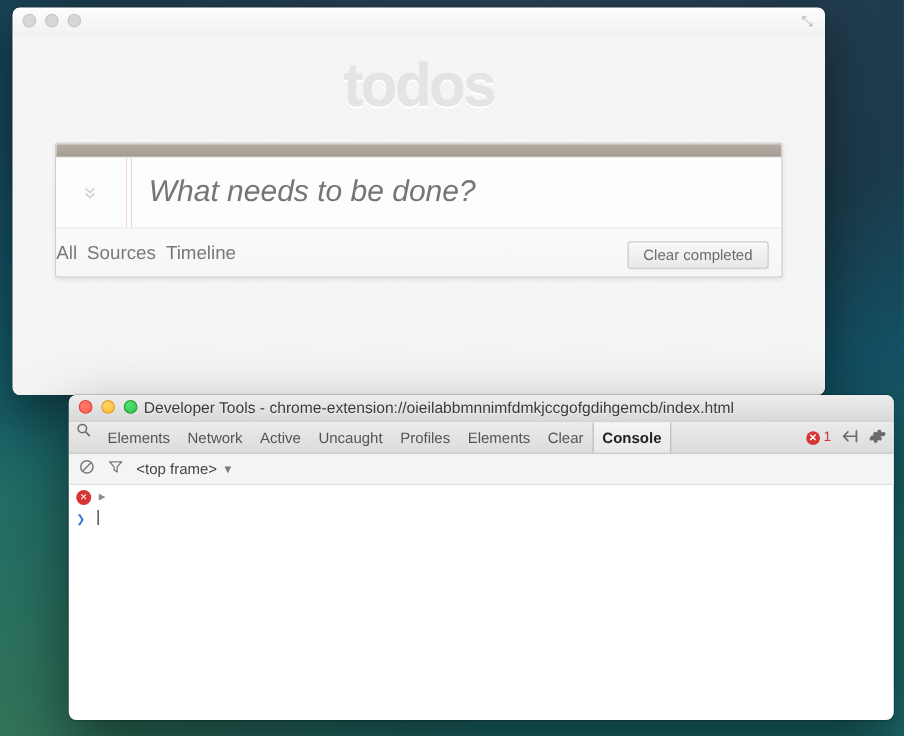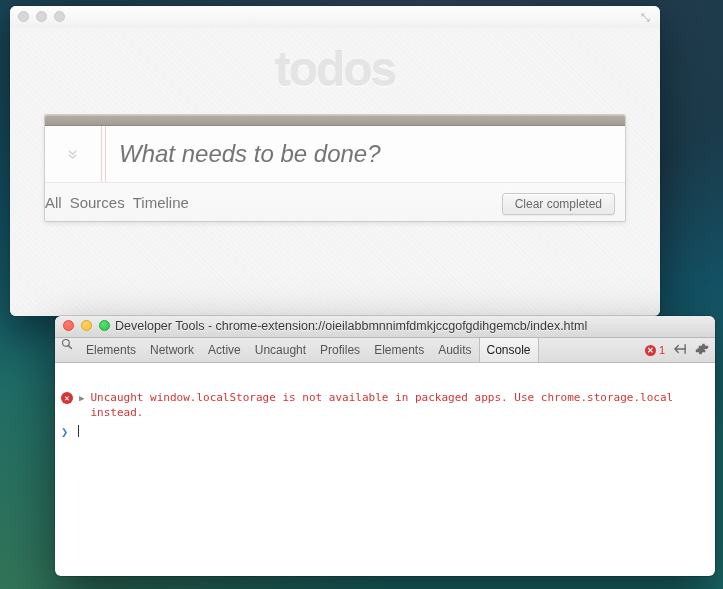--- a/index.html
+++ b/index.html
@@ -127,20 +127,21 @@
     border-bottom:1px solid #bcbcbc;
     padding:0 6px 0 4px;
     font-size:12px;color:#555;
     position:relative;
   }
   .dt-tabs .tab{padding:0 7px;height:24px;line-height:24px;cursor:pointer}
   .dt-tabs .tab.active{
     background:linear-gradient(#f4f4f4,#e8e8e8);
     border-left:1px solid #bfbfbf;border-right:1px solid #bfbfbf;
     color:#222;
+    font-weight:bold;
   }
   .dt-search{width:16px;text-align:center;color:#6a6a6a;font-size:13px;cursor:pointer;margin-right:4px}
   .dt-right{position:absolute;right:6px;top:0;height:24px;display:flex;align-items:center;gap:8px}
   .err-badge{display:flex;align-items:center;gap:3px;color:#d53535;font-size:11px}
   .err-badge .dot{width:11px;height:11px;border-radius:50%;background:#d53535;color:#fff;font-size:8px;display:flex;align-items:center;justify-content:center;font-weight:bold}
   .dt-icon{color:#6a6a6a;font-size:13px;cursor:pointer}
   .gear{font-size:14px}
 
   .dt-toolbar{
     height:24px;display:flex;align-items:center;gap:10px;
@@ -222,21 +223,21 @@
             <circle cx="6.5" cy="6.5" r="4.5" fill="none" stroke="#6a6a6a" stroke-width="1.6"></circle>
             <line x1="10.2" y1="10.2" x2="14" y2="14" stroke="#6a6a6a" stroke-width="1.8" stroke-linecap="round"></line>
           </svg>
       </div>
       <div class="tab">Elements</div>
       <div class="tab">Network</div>
       <div class="tab">Active</div>
       <div class="tab">Uncaught</div>
       <div class="tab">Profiles</div>
       <div class="tab">Elements</div>
-      <div class="tab">Audits</div>
+      <div class="tab">Clear</div>
       <div class="tab active">Console</div>
 
       <div class="dt-right">
         <div class="err-badge">
           <span class="dot">✕</span>
           <span>1</span>
         </div>
         <span class="dt-icon">
           <svg width="14" height="12" viewBox="0 0 16 14">
               <path d="M2 7h12M6 3l-4 4 4 4" fill="none" stroke="#6a6a6a" stroke-width="1.6" stroke-linecap="round" stroke-linejoin="round"></path>
@@ -244,26 +245,42 @@
             </svg>
         </span>
         <span class="dt-icon gear">
           <svg width="14" height="14" viewBox="0 0 24 24">
               <path fill="#6a6a6a" d="M12 8a4 4 0 1 0 0 8 4 4 0 0 0 0-8zm9.4 4a7.6 7.6 0 0 0-.1-1.2l2.1-1.6-2-3.4-2.5 1a7.6 7.6 0 0 0-2-1.2l-.4-2.6h-4l-.4 2.6a7.6 7.6 0 0 0-2 1.2l-2.5-1-2 3.4 2.1 1.6A7.6 7.6 0 0 0 2.6 12c0 .4 0 .8.1 1.2l-2.1 1.6 2 3.4 2.5-1c.6.5 1.3.9 2 1.2l.4 2.6h4l.4-2.6c.7-.3 1.4-.7 2-1.2l2.5 1 2-3.4-2.1-1.6c.1-.4.1-.8.1-1.2z"></path>
             </svg>
         </span>
       </div>
     </div>
 
+    <div class="dt-toolbar">
+      <span class="tb-icon">
+        <svg width="13" height="13" viewBox="0 0 16 16">
+            <circle cx="8" cy="8" r="6" fill="none" stroke="#7a7a7a" stroke-width="1.5"></circle>
+            <line x1="4" y1="12" x2="12" y2="4" stroke="#7a7a7a" stroke-width="1.5"></line>
+          </svg>
+      </span>
+      <span class="tb-icon">
+        <svg width="13" height="13" viewBox="0 0 16 16">
+            <path d="M2 3h12l-4.5 5v5l-3-2V8z" fill="none" stroke="#7a7a7a" stroke-width="1.3" stroke-linejoin="round"></path>
+          </svg>
+      </span>
+      <span class="frame-select">
+        <span>&lt;top frame&gt;</span>
+        <span class="chev">▼</span>
+      </span>
+    </div>
 
     <div class="dt-console">
       <div class="con-row">
         <span class="con-err-icon">✕</span>
         <span class="con-arrow">▶</span>
-        <span class="con-msg">Uncaught window.localStorage is not available in packaged apps. Use chrome.storage.local instead.</span>
       </div>
       <div class="con-row">
         <span class="con-prompt">❯</span>
         <span class="con-caret"></span>
       </div>
     </div>
   </div>
 
 </div>
 

